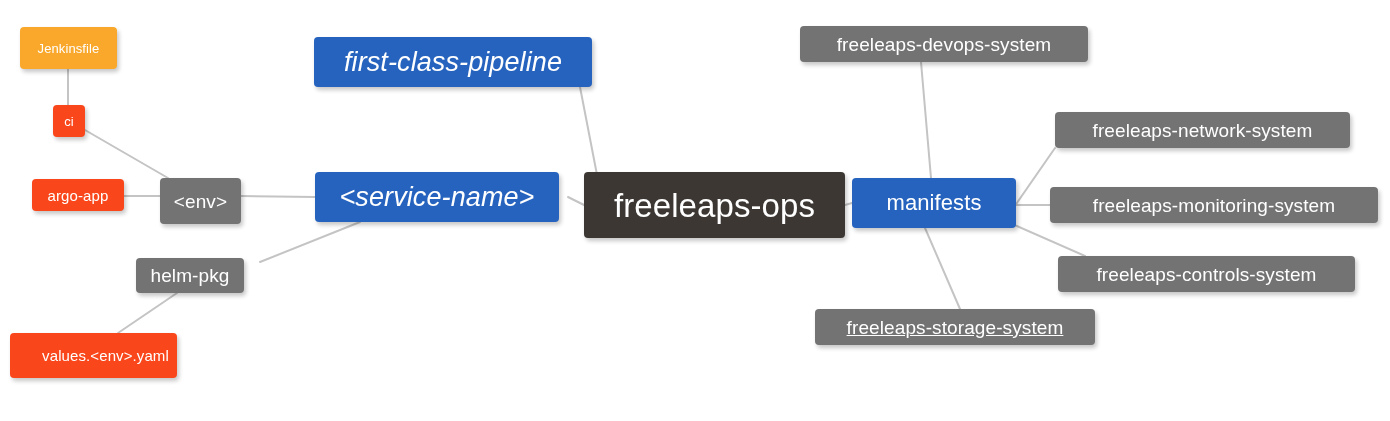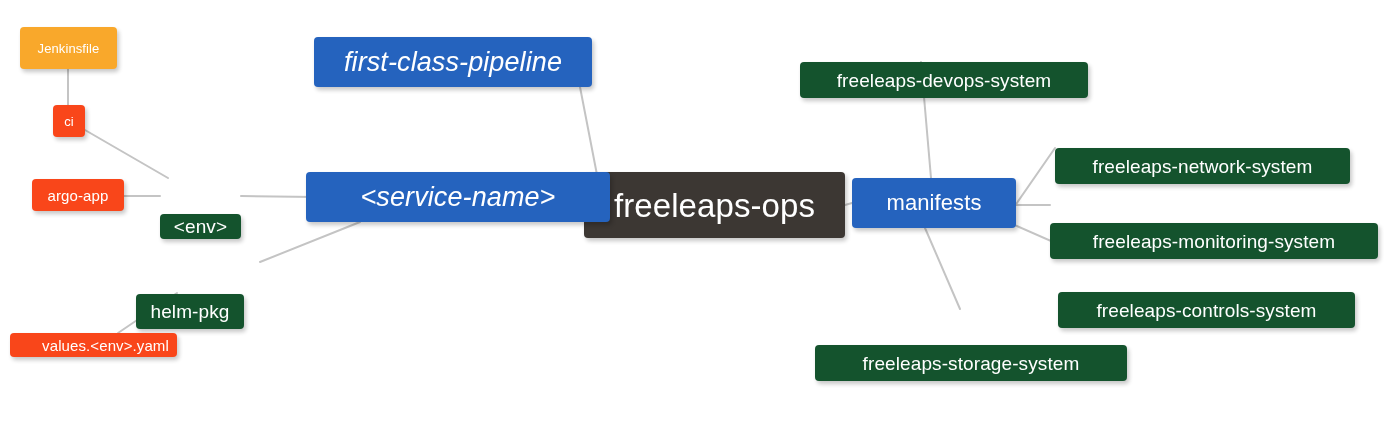--- a/index.html
+++ b/index.html
@@ -42,21 +42,21 @@
     user-select: none;
     letter-spacing: 0.1px;
   }
   .mm-node .mm-label {
     display: block;
     padding: 0 2px;
   }
   
   .theme-root    { background: #3c3733; }
   .theme-blue    { background: #2563be; }
-  .theme-green   { background: #14532d; margin-top: 36px; }
+  .theme-green   { background: #737373; }
   .theme-orange  { background: #f9a82b; }
   .theme-red     { background: #f9461a; }
 
   
   .size-root   { font-size: 33px; font-weight: 400; }
   .size-l1     { font-size: 27px; font-weight: 400; font-style: italic; }
   .size-l2     { font-size: 22px; font-weight: 400; }
   .size-l3     { font-size: 19px; font-weight: 400; }
   .size-l4     { font-size: 15px; font-weight: 400; }
   .size-l5     { font-size: 13px; font-weight: 400; }
@@ -78,56 +78,56 @@
       <line x1="931" y1="178" x2="921" y2="62" stroke="#c4c4c4" stroke-width="2" stroke-linecap="round"></line>
       <line x1="1010" y1="213" x2="1055" y2="148" stroke="#c4c4c4" stroke-width="2" stroke-linecap="round"></line>
       <line x1="1010" y1="205" x2="1050" y2="205" stroke="#c4c4c4" stroke-width="2" stroke-linecap="round"></line>
       <line x1="1010" y1="223" x2="1085" y2="256" stroke="#c4c4c4" stroke-width="2" stroke-linecap="round"></line>
       <line x1="925" y1="228" x2="960" y2="309" stroke="#c4c4c4" stroke-width="2" stroke-linecap="round"></line>
     </svg>
   <div id="node-layer">
       <div class="mm-node theme-root size-root" style="left: 584px; top: 172px; width: 261px; height: 66px;">
         <span class="mm-label">freeleaps-ops</span>
       </div>
-      <div class="mm-node theme-blue size-l1" style="left: 306px; top: 172px; width: 304px; height: 50px;">
+      <div class="mm-node theme-blue size-l1" style="left: 315px; top: 172px; width: 244px; height: 50px;">
         <span class="mm-label">&lt;service-name&gt;</span>
       </div>
       <div class="mm-node theme-blue size-l1" style="left: 314px; top: 37px; width: 278px; height: 50px;">
         <span class="mm-label">first-class-pipeline</span>
       </div>
       <div class="mm-node theme-blue size-l2" style="left: 852px; top: 178px; width: 164px; height: 50px;">
         <span class="mm-label">manifests</span>
       </div>
-      <div class="mm-node theme-green size-l3" style="left: 160px; top: 178px; width: 81px; height: 25px;">
+      <div class="mm-node theme-green size-l3" style="left: 160px; top: 178px; width: 81px; height: 46px;">
         <span class="mm-label">&lt;env&gt;</span>
       </div>
       <div class="mm-node theme-green size-l3" style="left: 136px; top: 258px; width: 108px; height: 35px;">
         <span class="mm-label">helm-pkg</span>
       </div>
       <div class="mm-node theme-red size-l5" style="left: 53px; top: 105px; width: 32px; height: 32px;">
         <span class="mm-label">ci</span>
       </div>
       <div class="mm-node theme-orange size-l5" style="left: 20px; top: 27px; width: 97px; height: 42px;">
         <span class="mm-label">Jenkinsfile</span>
       </div>
       <div class="mm-node theme-red size-l4" style="left: 32px; top: 179px; width: 92px; height: 32px;">
         <span class="mm-label">argo-app</span>
       </div>
-      <div class="mm-node theme-red size-l4" style="left: 10px; top: 333px; width: 167px; height: 24px; padding-left: 24px;">
+      <div class="mm-node theme-red size-l4" style="left: 10px; top: 333px; width: 167px; height: 45px; padding-left: 24px;">
         <span class="mm-label">values.&lt;env&gt;.yaml</span>
       </div>
       <div class="mm-node theme-green size-l3" style="left: 800px; top: 26px; width: 288px; height: 36px;">
         <span class="mm-label">freeleaps-devops-system</span>
       </div>
       <div class="mm-node theme-green size-l3" style="left: 1055px; top: 112px; width: 295px; height: 36px;">
         <span class="mm-label">freeleaps-network-system</span>
       </div>
       <div class="mm-node theme-green size-l3" style="left: 1050px; top: 187px; width: 328px; height: 36px;">
         <span class="mm-label">freeleaps-monitoring-system</span>
       </div>
       <div class="mm-node theme-green size-l3" style="left: 1058px; top: 256px; width: 297px; height: 36px;">
         <span class="mm-label">freeleaps-controls-system</span>
       </div>
-      <div class="mm-node theme-green size-l3" style="left: 815px; top: 309px; width: 312px; height: 36px;">
+      <div class="mm-node theme-green size-l3" style="left: 815px; top: 309px; width: 280px; height: 36px; text-decoration: underline;">
         <span class="mm-label">freeleaps-storage-system</span>
       </div>
     </div>
 </div>
 
 </body></html>

